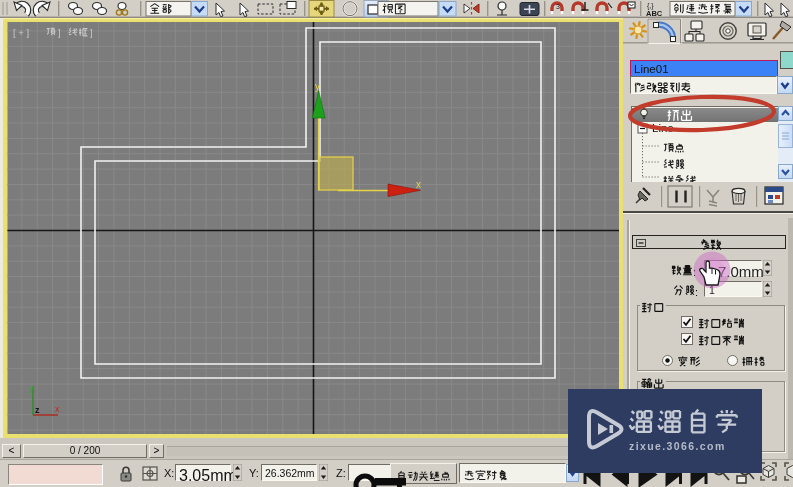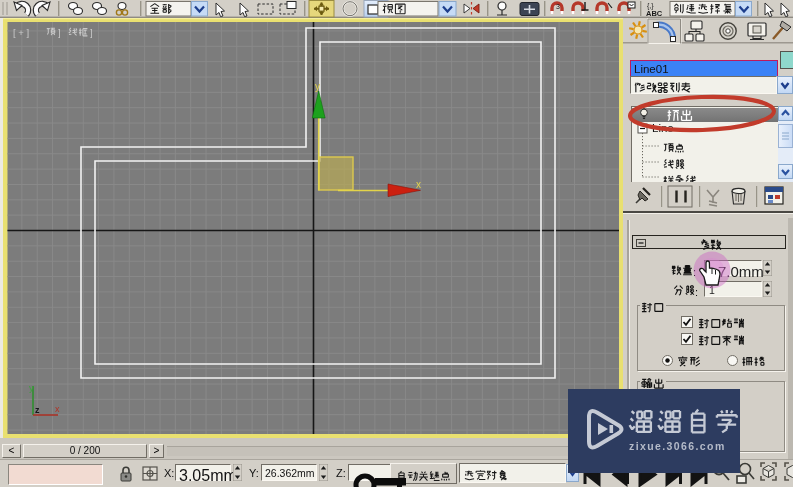--- a/index.html
+++ b/index.html
@@ -466,21 +466,21 @@
     <ellipse cx="82" cy="25.5" rx="72" ry="16.5" transform="rotate(-2 82 25.5)" fill="none" stroke="#c23b2b" stroke-width="4.2"></ellipse>
   </svg>
 <svg class="abs" style="left:688px;top:246px;z-index:21" width="50" height="50" viewBox="0 0 50 50">
     <circle cx="24" cy="24" r="18.5" fill="#cb5ec4" fill-opacity="0.42"></circle>
     <circle cx="24" cy="24" r="12" fill="#d983d4" fill-opacity="0.30"></circle>
   </svg>
 <svg class="abs" style="left:698px;top:259px;z-index:22" width="26" height="27" viewBox="0 0 26 27">
     <path d="M8 26 L6 18 L2 12 Q1 10 3 9.5 Q5 9 6 11 L8 13 L8 4 Q8 2 9.7 2 Q11.4 2 11.4 4 L11.5 9 Q15 9 19 10.5 Q22 11.5 22 15 L21 21 L20 26 Z" fill="#fdfdfd" stroke="#1a1a1a" stroke-width="1.3"></path>
     <path d="M14 10 V15 M17.5 11 V15.5" stroke="#1a1a1a" stroke-width="1"></path>
   </svg>
-<div class="abs" style="left:568px;top:389px;width:172px;height:84px;background:#2d3c60;z-index:50">
+<div class="abs" style="left:568px;top:389px;width:194px;height:84px;background:#2d3c60;z-index:50">
     <svg class="abs" style="left:13px;top:15px" width="44" height="54" viewBox="0 0 44 54">
       <path d="M8 13 Q8 4 16 8.5 L37 21 Q44 25 37 29.5 L16 42 Q8 46.5 8 37.5 Z" fill="none" stroke="#c5cad5" stroke-width="4"></path>
       <path d="M17 19 L27 25 L17 31 Z" fill="#c5cad5"></path>
       <rect x="28.5" y="21" width="3.6" height="8" fill="#c5cad5"></rect>
     </svg>
     <svg class="abs" style="left:59px;top:19px" width="115" height="30" viewBox="0 0 115 30">
       <path transform="translate(1,1) scale(0.26)" d="M14 8 L24 18 M10 36 L20 46 M6 62 L16 78 M16 78 L26 66 M36 10 L36 36 M36 10 L54 10 M54 10 L54 36 M36 36 L54 36 M64 8 L64 36 M64 8 L90 8 M90 8 L90 36 M64 36 L90 36 M34 48 L88 48 M34 48 L34 88 M88 48 L88 88 M34 88 L88 88 M61 48 L61 88 M34 68 L88 68" stroke="#c5cad5" stroke-width="9" fill="none"></path>
       <path transform="translate(29.6,1) scale(0.26)" d="M14 8 L24 18 M10 36 L20 46 M6 62 L16 78 M16 78 L26 66 M36 10 L36 36 M36 10 L54 10 M54 10 L54 36 M36 36 L54 36 M64 8 L64 36 M64 8 L90 8 M90 8 L90 36 M64 36 L90 36 M34 48 L88 48 M34 48 L34 88 M88 48 L88 88 M34 88 L88 88 M61 48 L61 88 M34 68 L88 68" stroke="#c5cad5" stroke-width="9" fill="none"></path>
       <path transform="translate(58.2,1) scale(0.26)" d="M50 2 L40 14 M26 18 L74 18 M26 18 L26 90 M74 18 L74 90 M26 42 L74 42 M26 64 L74 64 M26 90 L74 90" stroke="#c5cad5" stroke-width="9" fill="none"></path>
       <path transform="translate(86.8,1) scale(0.26)" d="M28 6 L34 16 M50 4 L50 16 M72 6 L66 16 M12 24 L88 24 M12 24 L12 34 M88 24 L88 34 M30 42 L68 42 M68 42 L54 58 M14 60 L86 60 M50 60 L50 78 M50 78 L32 90" stroke="#c5cad5" stroke-width="9" fill="none"></path>

